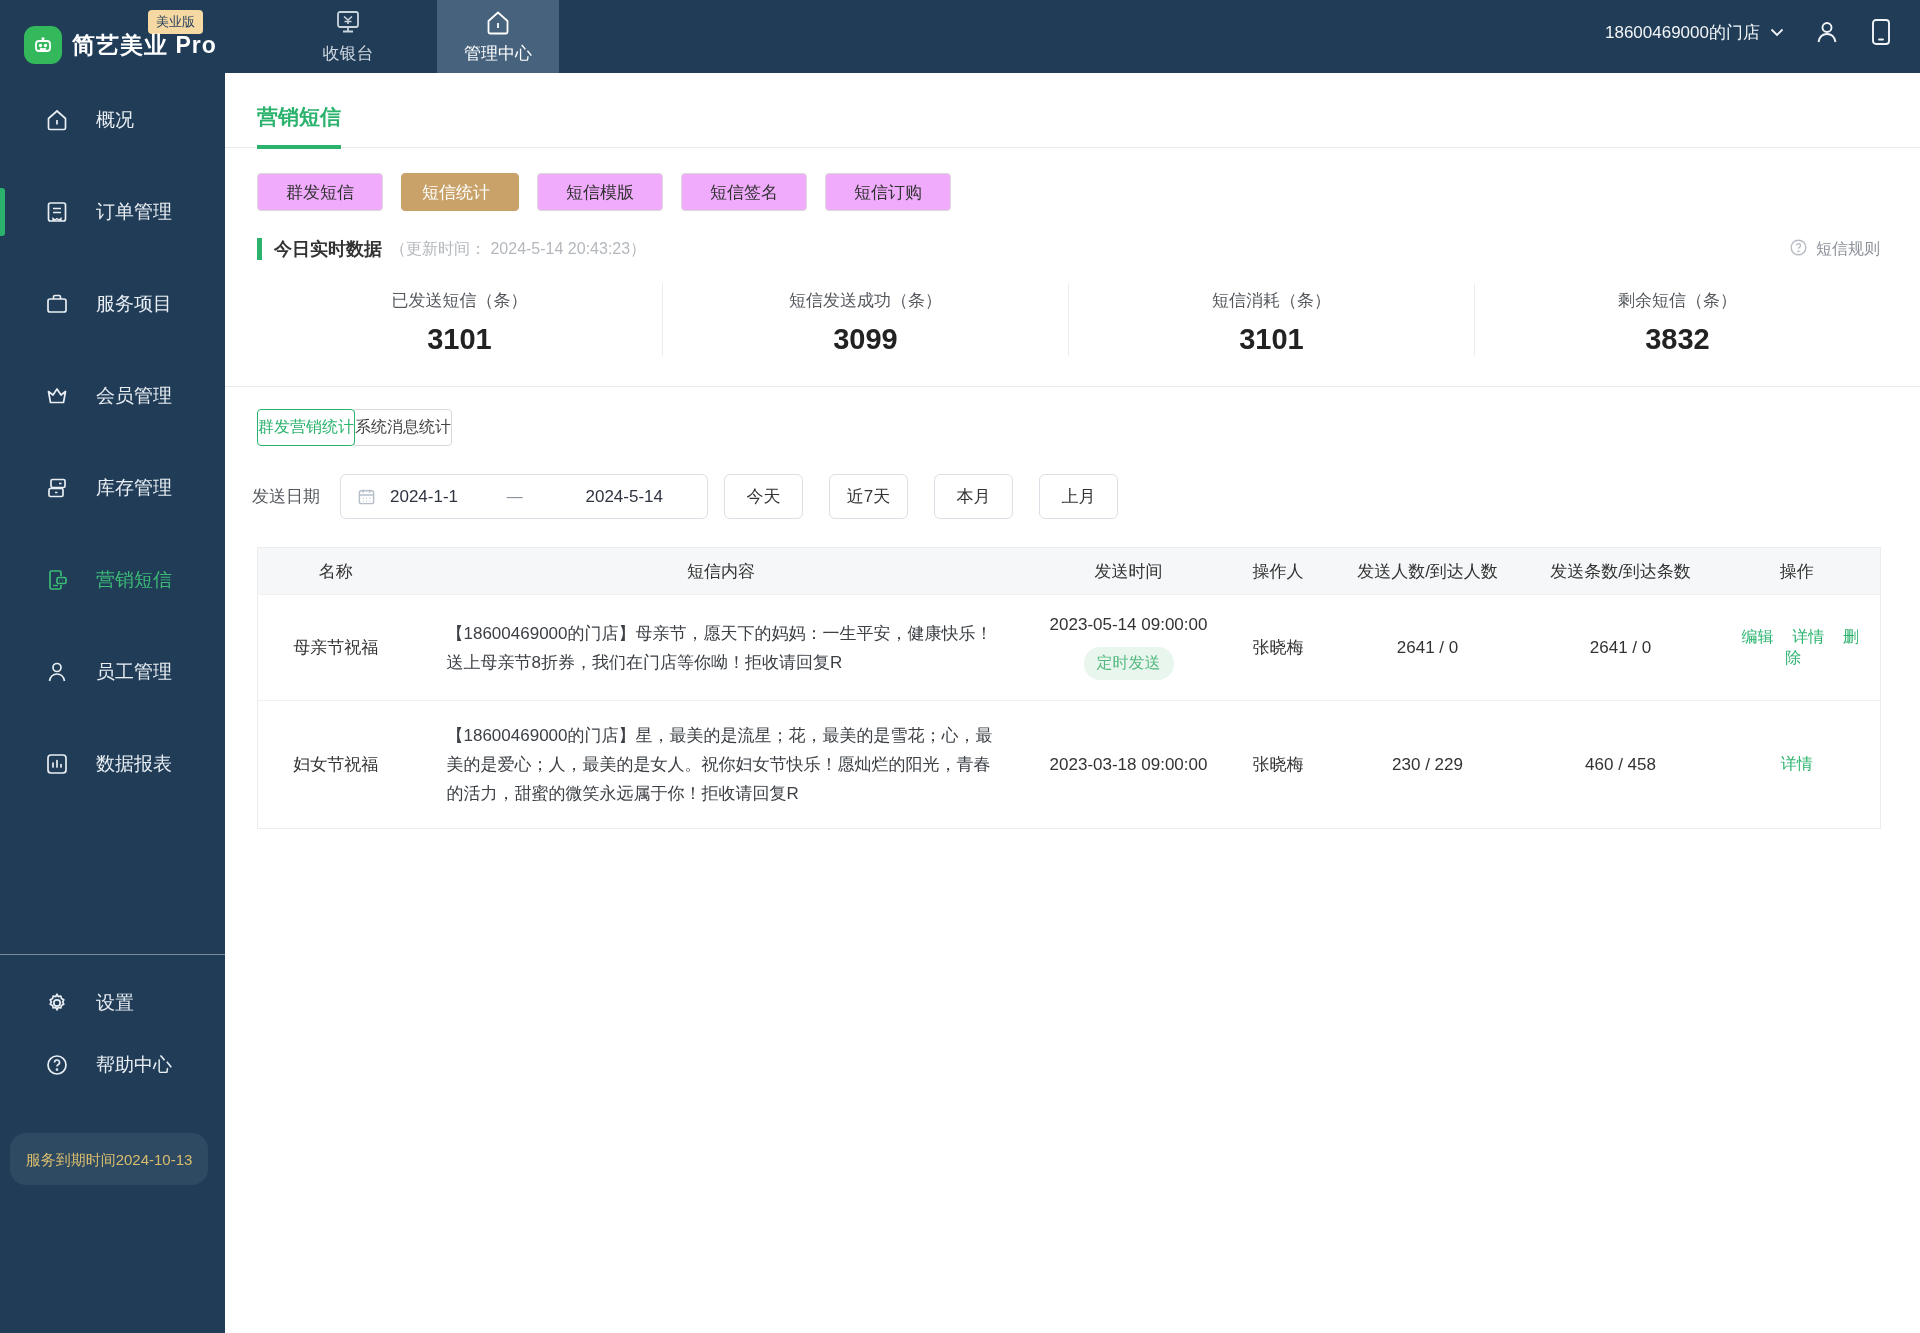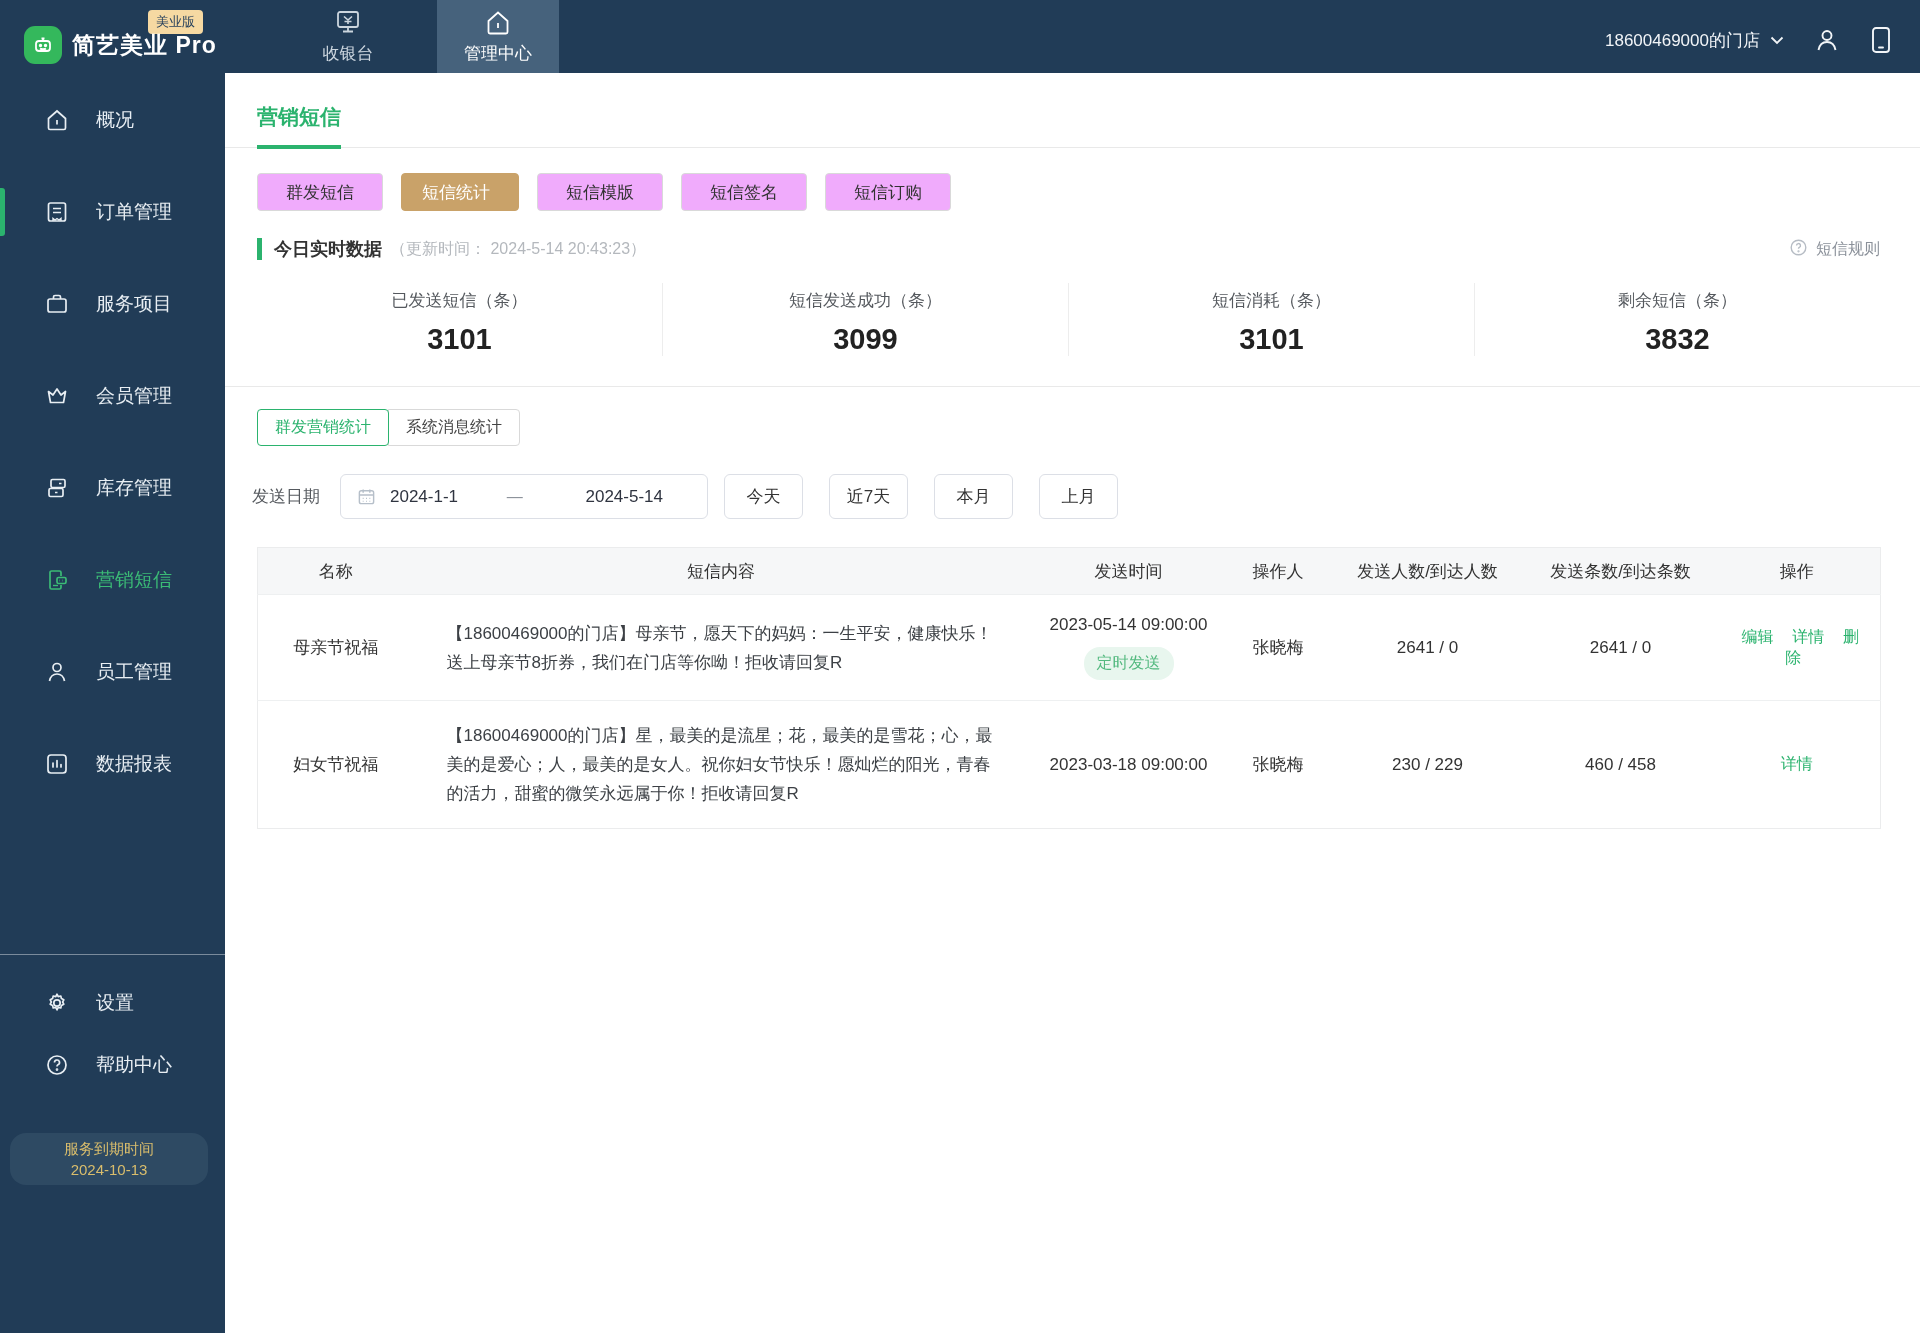--- a/index.html
+++ b/index.html
@@ -8,21 +8,21 @@
 
   
   .topbar { position:absolute; left:0; top:0; width:1920px; height:73px; background:#213C57; z-index:5; }
   .nav-tile { position:absolute; top:0; height:73px; width:122px; display:flex; flex-direction:column;
     align-items:center; justify-content:center; gap:4px; color:#CBD5DE; cursor:pointer; }
   .nav-tile svg { display:block; }
   .nav-tile .nav-label { font-size:17px; }
   .nav-tile.active { background:#46627C; color:#fff; }
   .tile-cashier { left:287px; }
   .tile-admin { left:437px; }
-  .topbar-right { position:absolute; right:28px; top:12px; height:56px; display:flex; align-items:center; gap:30px; }
+  .topbar-right { position:absolute; right:28px; top:4px; height:56px; display:flex; align-items:center; gap:30px; }
   .store-select { display:flex; align-items:center; gap:10px; color:#F2F5F8; font-size:17px; cursor:pointer; }
   .topbar-icon { color:#F2F5F8; display:flex; align-items:center; cursor:pointer; }
 
   
   .sidebar { position:absolute; left:0; top:0; width:225px; height:1333px; background:#213C57; z-index:6; }
   .logo-row { position:relative; height:73px; }
   .logo-badge { position:absolute; left:148px; top:10px; background:#F6D9A2; color:#27415C;
     font-size:13px; padding:3px 8px; border-radius:4px; }
   .logo-main { position:absolute; left:24px; top:26px; display:flex; align-items:center; gap:10px; }
   .logo-icon { width:38px; height:38px; background:#34B85C; border-radius:11px; display:flex;
@@ -34,21 +34,21 @@
   .side-item .side-icon { width:26px; display:flex; color:#E8EEF3; }
   .side-item .side-label { font-size:19px; }
   .side-item.active { color:#3BBB76; }
   .side-item.active .side-icon { color:#3BBB76; }
   .side-item.indicator::before { content:""; position:absolute; left:0; top:22px; width:5px; height:48px;
     background:#2BB36E; border-radius:0 3px 3px 0; }
   .side-divider { position:absolute; top:954px; left:0; width:225px; border-top:1px solid rgba(230,236,242,.45); }
   .side-footer { position:absolute; top:972px; left:0; width:225px; }
   .side-footer .side-item { height:62px; }
   .expire-box { position:absolute; top:1133px; left:10px; width:198px; height:52px; background:#2E4A63;
-    border-radius:16px; display:flex; flex-direction:column; align-items:center; justify-content:center;
+    border-radius:16px; display:flex; flex-direction:row; align-items:center; justify-content:center;
     color:#D9BD6C; font-size:15px; line-height:21px; }
 
   
   .main { position:absolute; left:225px; top:73px; width:1695px; height:1260px; background:#fff; }
   .page-title-row { position:relative; padding:30px 0 0 32px; border-bottom:1px solid #E9E9E9; height:75px; }
   .page-title { display:inline-block; color:#2BB36E; font-size:21px; font-weight:bold; padding-bottom:14px;
     border-bottom:4px solid #2BB36E; }
 
   .tabs-row { display:flex; gap:18px; margin:25px 0 0 32px; }
   .tab-btn { height:38px; padding:0 28px; background:#f0abfc; border:1px solid #D9D9D9; border-radius:4px;
@@ -62,21 +62,21 @@
   .realtime-update { font-size:16px; color:#B4B8BD; margin-left:8px; }
   .sms-rules { display:flex; align-items:center; gap:8px; color:#8A9099; font-size:16px; cursor:pointer; }
 
   .stats-row { display:flex; margin:0; padding:22px 40px 30px 32px; border-bottom:1px solid #E9E9E9; }
   .stat { flex:1; display:flex; flex-direction:column; align-items:center; border-right:1px solid #EDEDED; }
   .stat:last-child { border-right:none; }
   .stat-label { font-size:17px; color:#55595E; margin-top:6px; }
   .stat-value { font-size:29px; font-weight:bold; color:#222; margin-top:11px; }
 
   .toggle-row { display:flex; margin:22px 0 0 32px; }
-  .toggle-btn { height:37px; padding:0 17px; display:flex; align-items:center; font-size:16px;
+  .toggle-btn { height:37px; padding:0 0; display:flex; align-items:center; font-size:16px;
     background:#fff; border:1px solid #D9D9D9; cursor:pointer; color:#444; }
   .toggle-btn.first { border-radius:4px 0 0 4px; }
   .toggle-btn.last { border-radius:0 4px 4px 0; margin-left:-1px; }
   .toggle-btn.active { border:1px solid #2BB36E; color:#2BB36E; z-index:1; border-radius:4px; }
 
   .date-row { display:flex; align-items:center; margin:28px 0 0 27px; }
   .date-label { font-size:17px; color:#55595E; margin-right:20px; }
   .date-input { width:368px; height:45px; border:1px solid #DCDFE6; border-radius:6px; display:flex;
     align-items:center; padding:0 16px; cursor:pointer; }
   .cal-icon { color:#B6BFC9; display:flex; }

